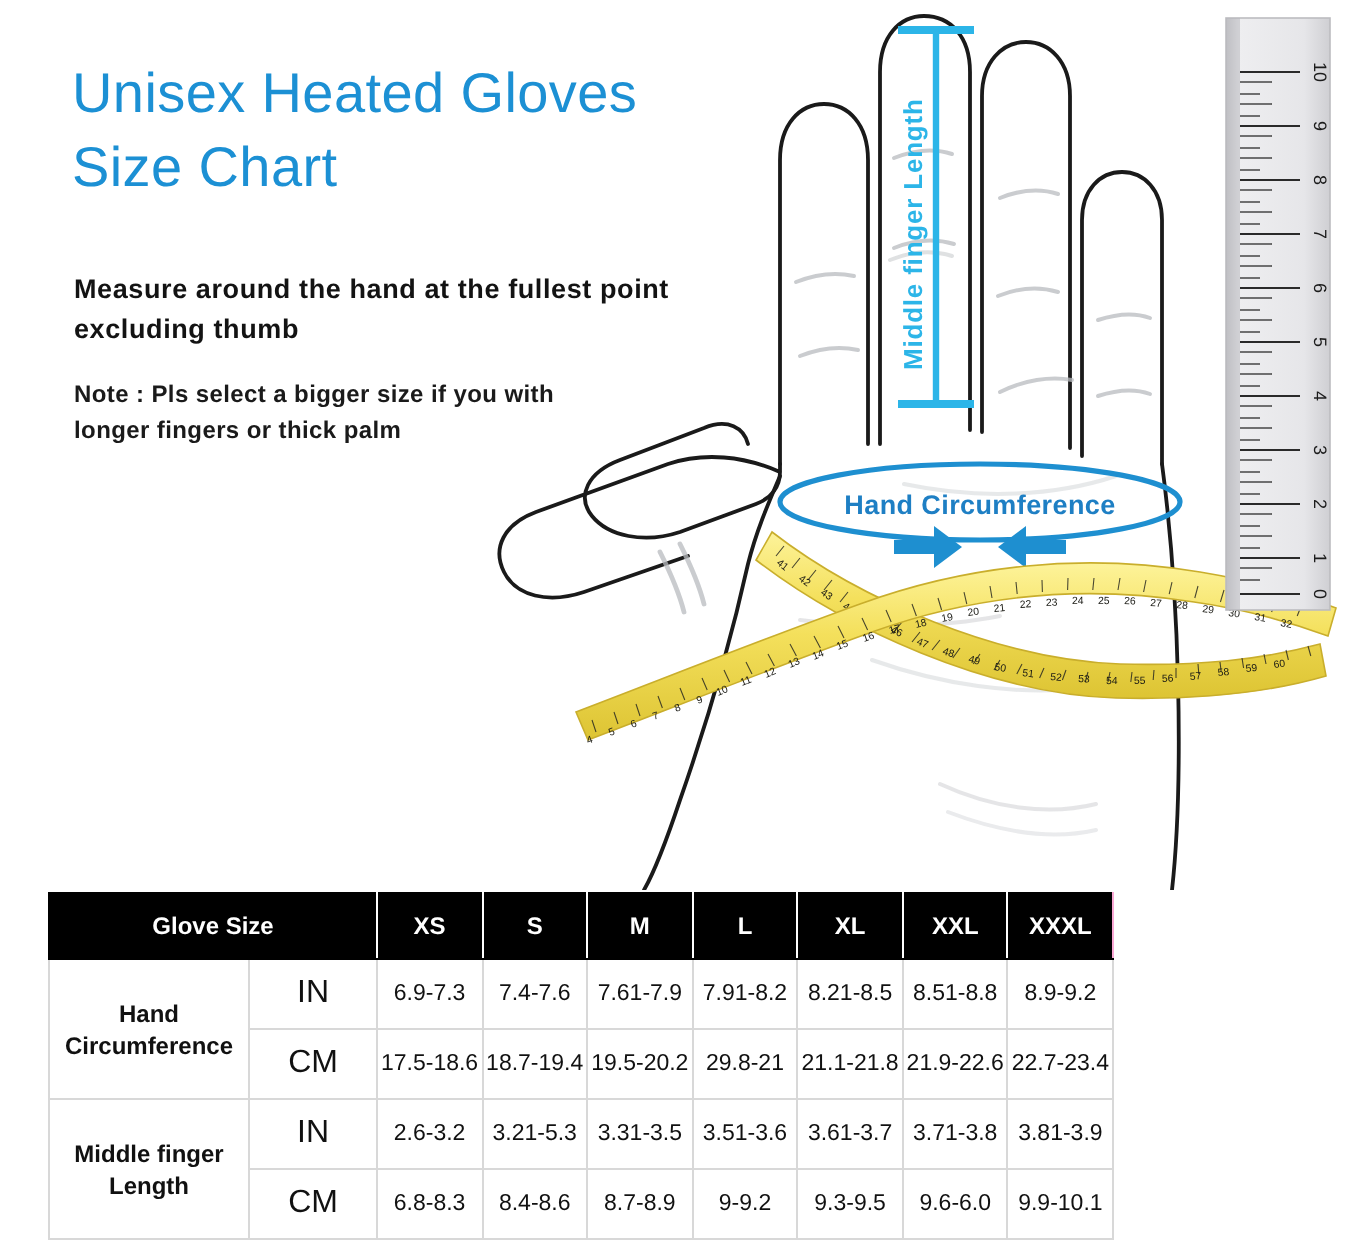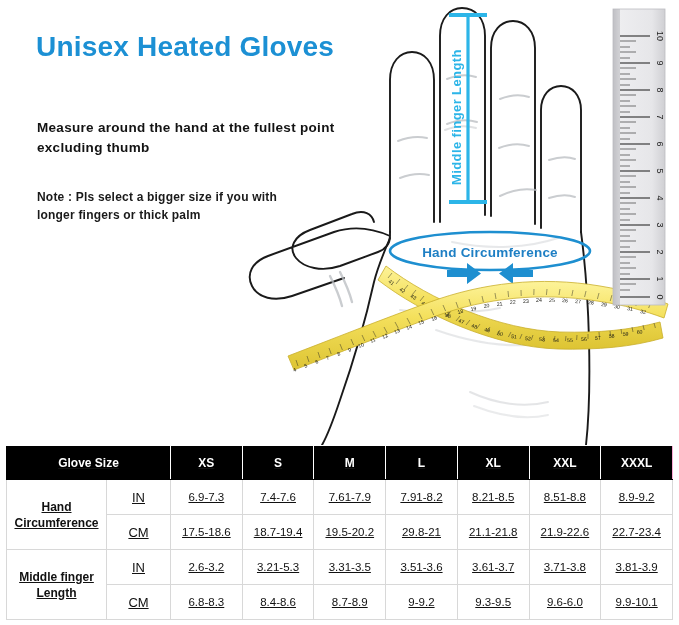--- a/index.html
+++ b/index.html
@@ -19,28 +19,28 @@
   }
 
   
   .title {
     position: absolute;
     left: 36px;
     top: 28px;
     width: 330px;
     font-size: 28px;
     line-height: 37px;
-    font-weight: 700;
+    font-weight: 400;
     color: #1c90d4;
     letter-spacing: 0.2px;
   }
   .subtitle {
     position: absolute;
     left: 37px;
-    top: 118px;
+    top: 135px;
     width: 300px;
     font-size: 13.5px;
     line-height: 20px;
     font-weight: bold;
     color: #131313;
     letter-spacing: 0.3px;
   }
   .note {
     position: absolute;
     left: 37px;
@@ -58,28 +58,27 @@
     position: absolute;
     left: 0;
     top: 0;
     width: 679px;
     height: 445px;
   }
 
   
   .size-table {
     position: absolute;
-    left: 6px;
+    left: 24px;
     top: 446px;
-    width: 667px;
+    width: 533px;
     border-collapse: collapse;
     table-layout: fixed;
     font-size: 11.5px;
     color: #111111;
-    text-decoration: underline;
   }
   .size-table th, .size-table td {
     border: 1px solid #d8d8d8;
     text-align: center;
     vertical-align: middle;
     padding: 0;
     background: #ffffff;
   }
   .size-table thead th {
     background: #000000;
@@ -99,21 +98,21 @@
   }
   .size-table tbody td {
     height: 34px;
   }
   .rowlabel {
     font-weight: bold;
     font-size: 12px;
     line-height: 16px;
   }
   .unitcell {
-    font-size: 13px;
+    font-size: 16px;
     margin-top: 17px;
   }
   .col-label { width: 100px; }
   .col-unit  { width: 64px; }
 </style>
 </head>
 <body>
 
 <div id="page">
 
@@ -355,20 +354,21 @@
         <text x="657" y="225" transform="rotate(90 657 225)" text-anchor="middle">3</text>
         <text x="657" y="252" transform="rotate(90 657 252)" text-anchor="middle">2</text>
         <text x="657" y="279" transform="rotate(90 657 279)" text-anchor="middle">1</text>
         <text x="657" y="297" transform="rotate(90 657 297)" text-anchor="middle">0</text>
       </g>
     </g>
   </svg>
 
   <div class="title">
     <div>Unisex Heated Gloves</div>
+    <div>Size Chart</div>
   </div>
 
   <div class="subtitle">Measure around the hand at the fullest point excluding thumb</div>
   <div class="note">Note : Pls select a bigger size if you with longer fingers or thick palm</div>
 
   <table class="size-table">
     <colgroup>
       <col class="col-label">
         <col class="col-unit">
       <col>

